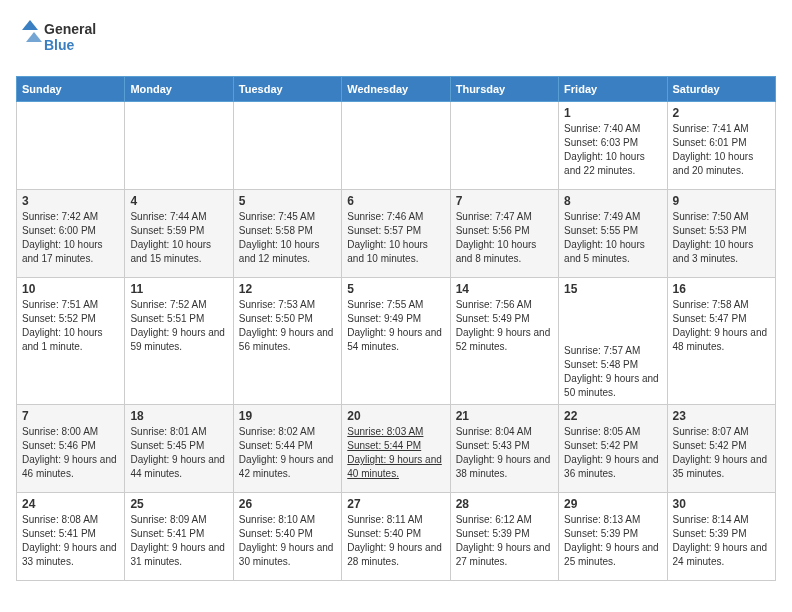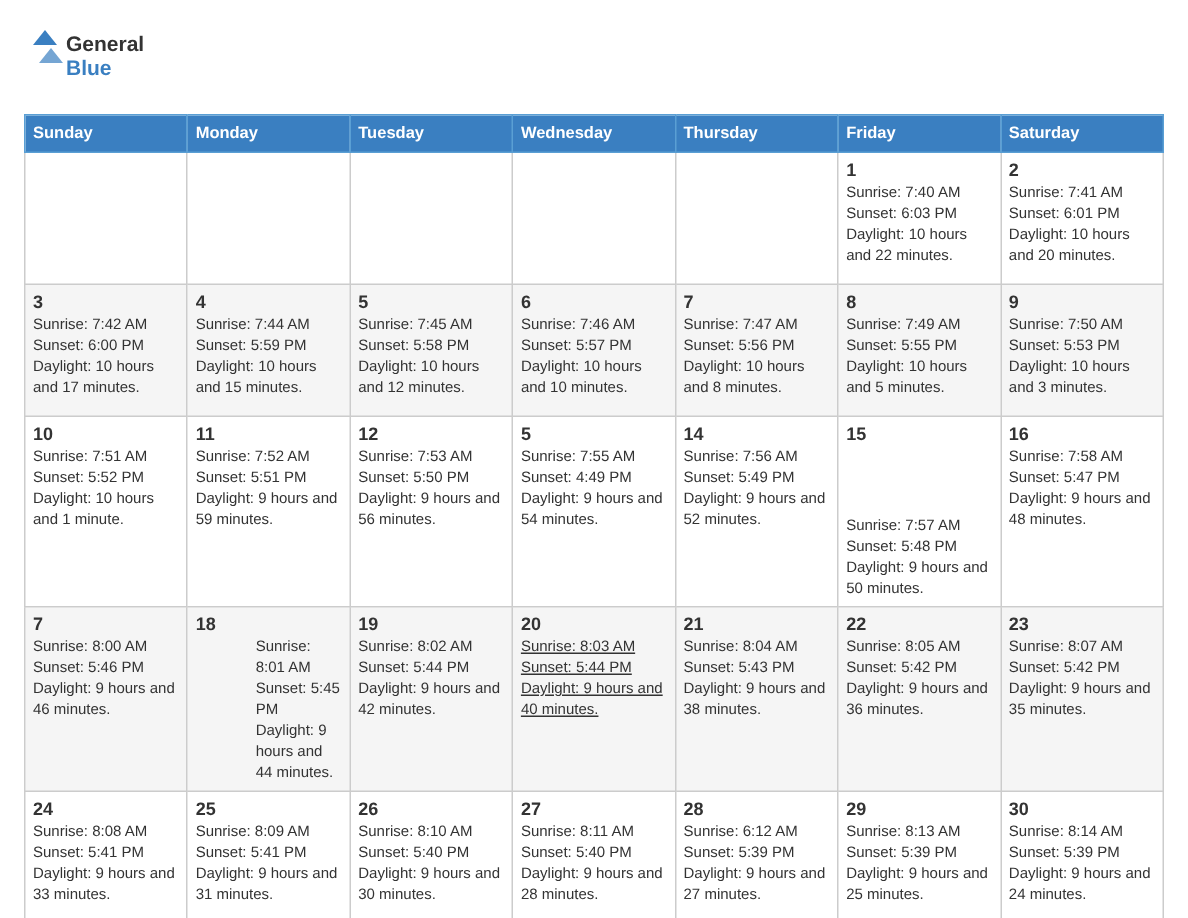--- a/index.html
+++ b/index.html
@@ -183,21 +183,21 @@
         </td>
         <td>
           <span class="day-number">12</span>
           <div class="day-info" style="white-space: pre-line;">Sunrise: 7:53 AM
 Sunset: 5:50 PM
 Daylight: 9 hours and 56 minutes.</div>
         </td>
         <td>
           <span class="day-number">5</span>
           <div class="day-info" style="white-space: pre-line;">Sunrise: 7:55 AM
-Sunset: 4:49 PM
+Sunset: 9:49 PM
 Daylight: 9 hours and 54 minutes.</div>
         </td>
         <td>
           <span class="day-number">14</span>
           <div class="day-info" style="white-space: pre-line;">Sunrise: 7:56 AM
 Sunset: 5:49 PM
 Daylight: 9 hours and 52 minutes.</div>
         </td>
         <td>
           <span class="day-number">15</span>
@@ -214,21 +214,21 @@
       </tr>
       <tr>
         <td>
           <span class="day-number">7</span>
           <div class="day-info" style="white-space: pre-line;">Sunrise: 8:00 AM
 Sunset: 5:46 PM
 Daylight: 9 hours and 46 minutes.</div>
         </td>
         <td>
           <span class="day-number">18</span>
-          <div class="day-info" style="white-space: pre-line; margin-left: 40px;">Sunrise: 8:01 AM
+          <div class="day-info" style="white-space: pre-line;">Sunrise: 8:01 AM
 Sunset: 5:45 PM
 Daylight: 9 hours and 44 minutes.</div>
         </td>
         <td>
           <span class="day-number">19</span>
           <div class="day-info" style="white-space: pre-line;">Sunrise: 8:02 AM
 Sunset: 5:44 PM
 Daylight: 9 hours and 42 minutes.</div>
         </td>
         <td>

